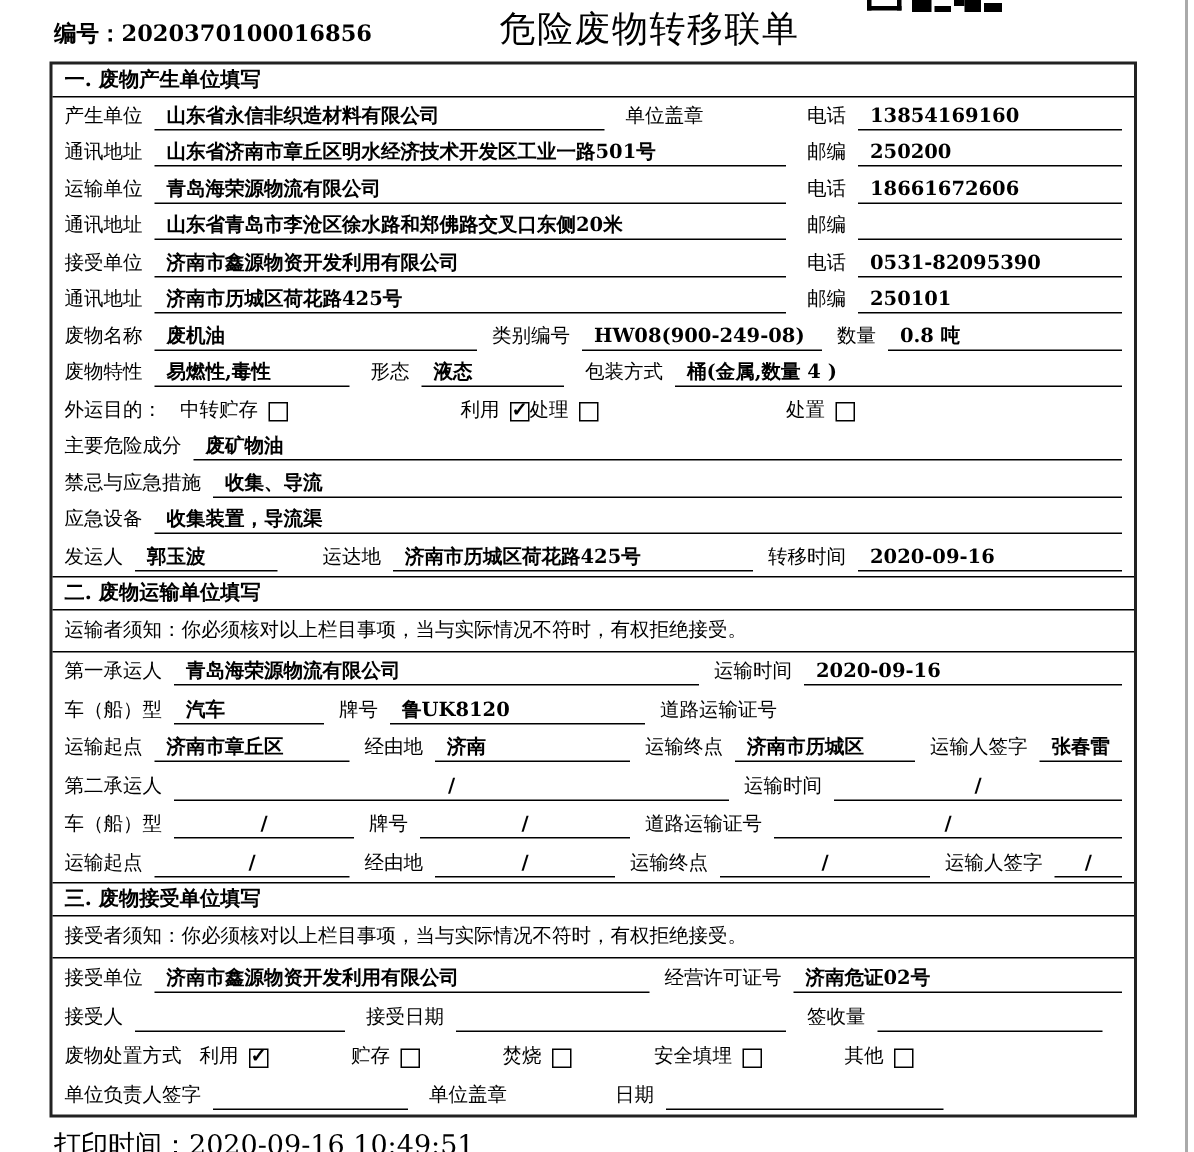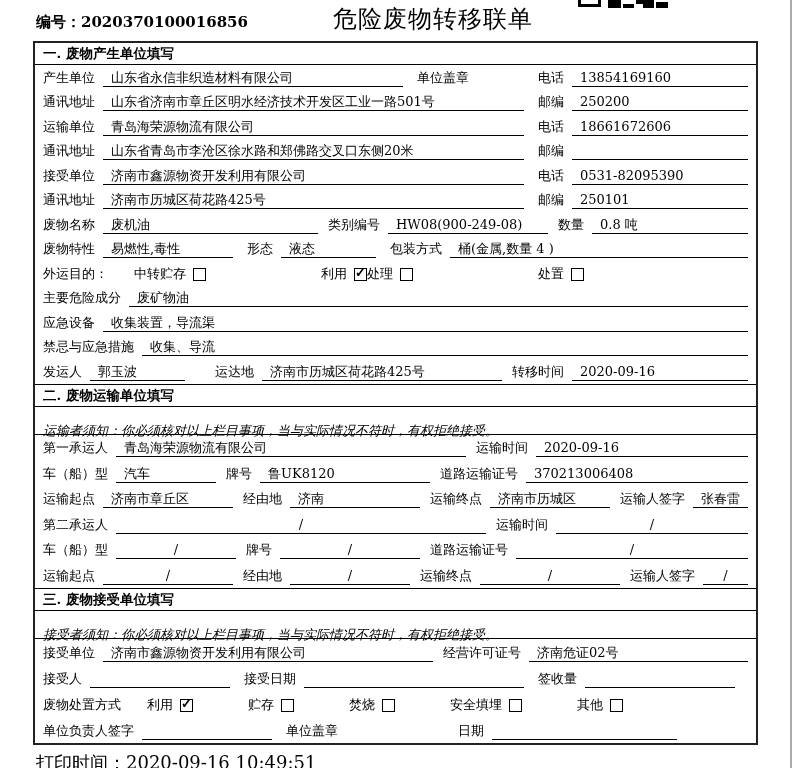--- a/index.html
+++ b/index.html
@@ -19,43 +19,43 @@
   .q1{left:0;top:0;width:17px;height:4px;background:transparent !important;border:3px solid #000;border-top:none;}
   .q2{left:30px;top:0;width:13px;height:8px;}
   .q3{left:45px;top:4px;width:11px;height:4px;}
   .q4{left:58px;top:0;width:7px;height:4px;}
   .q5{left:65px;top:0;width:11px;height:8px;}
   .q6{left:78px;top:2px;width:12px;height:6px;}
   
   .form{position:absolute;left:33px;top:41px;width:721px;border:2px solid #222;background:#fff;}
   .sec-head{height:21px;line-height:21.5px;padding:0 8px;font-size:13.5px;font-weight:bold;border-bottom:1.5px solid #000;}
   .bt{border-top:1.5px solid #000;}
-  .note{box-sizing:border-box;height:28px;padding:15px 8px 0;font-size:13px;border-bottom:1px solid #000;white-space:nowrap;font-style:italic;}
+  .note{box-sizing:border-box;height:28px;padding:4px 8px 0;font-size:13px;border-bottom:1px solid #000;white-space:nowrap;}
   .row{display:flex;align-items:flex-end;box-sizing:border-box;height:24.5px;padding:0 8px 3px;font-size:13px;}
   .s2 .row{height:25.5px;}
   .s3 .row{height:26px;}
   .lb{white-space:nowrap;flex-shrink:0;height:18px;line-height:18px;}
   .fld{border-bottom:1px solid #000;white-space:nowrap;overflow:hidden;margin-left:8px;padding:0 4px 0 8px;
-       box-sizing:border-box;height:18px;line-height:18px;flex-shrink:0;}
+       box-sizing:border-box;height:18px;line-height:18px;flex-shrink:0;font-weight:bold;}
   .fld.grow{flex:1 1 auto;flex-shrink:1;}
   .fld.ctr{text-align:center;padding:0;}
   .rcol{width:210px;flex-shrink:0;display:flex;align-items:flex-end;}
   .spacer{flex:1 1 auto;}
   
   .item{display:flex;align-items:flex-end;flex-shrink:0;}
   .cb{width:11px;height:11px;border:1.3px solid #000;display:inline-block;position:relative;
       margin-left:7px;margin-bottom:2px;flex-shrink:0;}
   .cb.checked::after{content:"✓";position:absolute;left:0px;top:-4px;font-size:13px;font-weight:bold;}
   
   .w95{width:95px}.w100{width:100px}.w120{width:120px}.w130{width:130px}.w140{width:140px}
   .w150{width:150px}.w160{width:160px}.w170{width:170px}.w185{width:185px}.w215{width:215px}
   .w220{width:220px}.w240{width:240px}.w300{width:300px}.w330{width:330px}.w350{width:350px}.w370{width:370px}
   
-  .g10{margin-left:10px}.g14{margin-left:14px}.g20{margin-left:26px}.g30{margin-left:30px}
-  .g55{margin-left:55px}.g90{}.g115{margin-left:115px}.g125{margin-left:125px}.g160{margin-left:120px}
+  .g10{margin-left:10px}.g14{margin-left:14px}.g20{margin-left:12px}.g30{margin-left:30px}
+  .g55{margin-left:55px}.g90{}.g115{margin-left:115px}.g125{margin-left:125px}.g160{margin-left:72px}
   
   .print-time{position:absolute;left:36px;top:751px;font-size:18px;}
 </style>
 </head>
 <body>
 
 <div class="page-edge"></div>
 
 <div class="serial"><span>编号：</span><span>2020370100016856</span></div>
 
@@ -157,26 +157,26 @@
       <span class="item g125">
         <span class="lb">处置</span>
         <span class="cb"></span>
       </span>
     </div>
     <div class="row">
       <span class="lb">主要危险成分</span>
       <span class="fld grow">废矿物油</span>
     </div>
     <div class="row">
+      <span class="lb">禁忌与应急措施</span>
+      <span class="fld grow">收集、导流</span>
+    </div>
+    <div class="row">
       <span class="lb">应急设备</span>
       <span class="fld grow">收集装置，导流渠</span>
-    </div>
-    <div class="row">
-      <span class="lb">禁忌与应急措施</span>
-      <span class="fld grow">收集、导流</span>
     </div>
     <div class="row">
       <span class="lb">发运人</span>
       <span class="fld w95">郭玉波</span>
       <span class="lb g30">运达地</span>
       <span class="fld w240">济南市历城区荷花路425号</span>
       <span class="lb g10">转移时间</span>
       <span class="fld grow">2020-09-16</span>
     </div>
   </div>
@@ -189,21 +189,20 @@
       <span class="fld w350">青岛海荣源物流有限公司</span>
       <span class="lb g10">运输时间</span>
       <span class="fld grow">2020-09-16</span>
     </div>
     <div class="row">
       <span class="lb">车（船）型</span>
       <span class="fld w100">汽车</span>
       <span class="lb g10">牌号</span>
       <span class="fld w170">鲁UK8120</span>
       <span class="lb g10">道路运输证号</span>
-      <span class="fld grow">370213006408</span>
     </div>
     <div class="row">
       <span class="lb">运输起点</span>
       <span class="fld w130">济南市章丘区</span>
       <span class="lb g10">经由地</span>
       <span class="fld w130">济南</span>
       <span class="lb g10">运输终点</span>
       <span class="fld w120">济南市历城区</span>
       <span class="lb g10">运输人签字</span>
       <span class="fld grow">张春雷</span>

